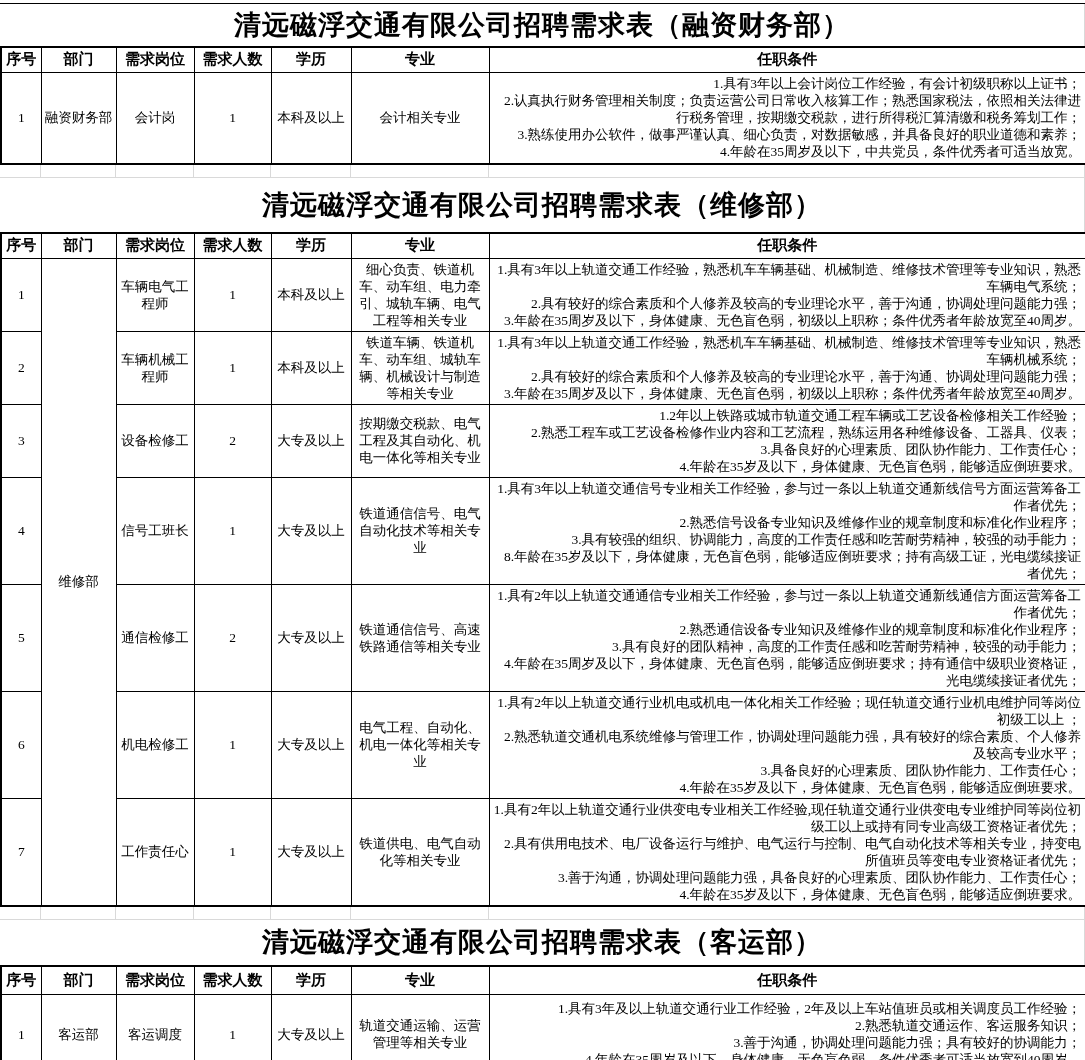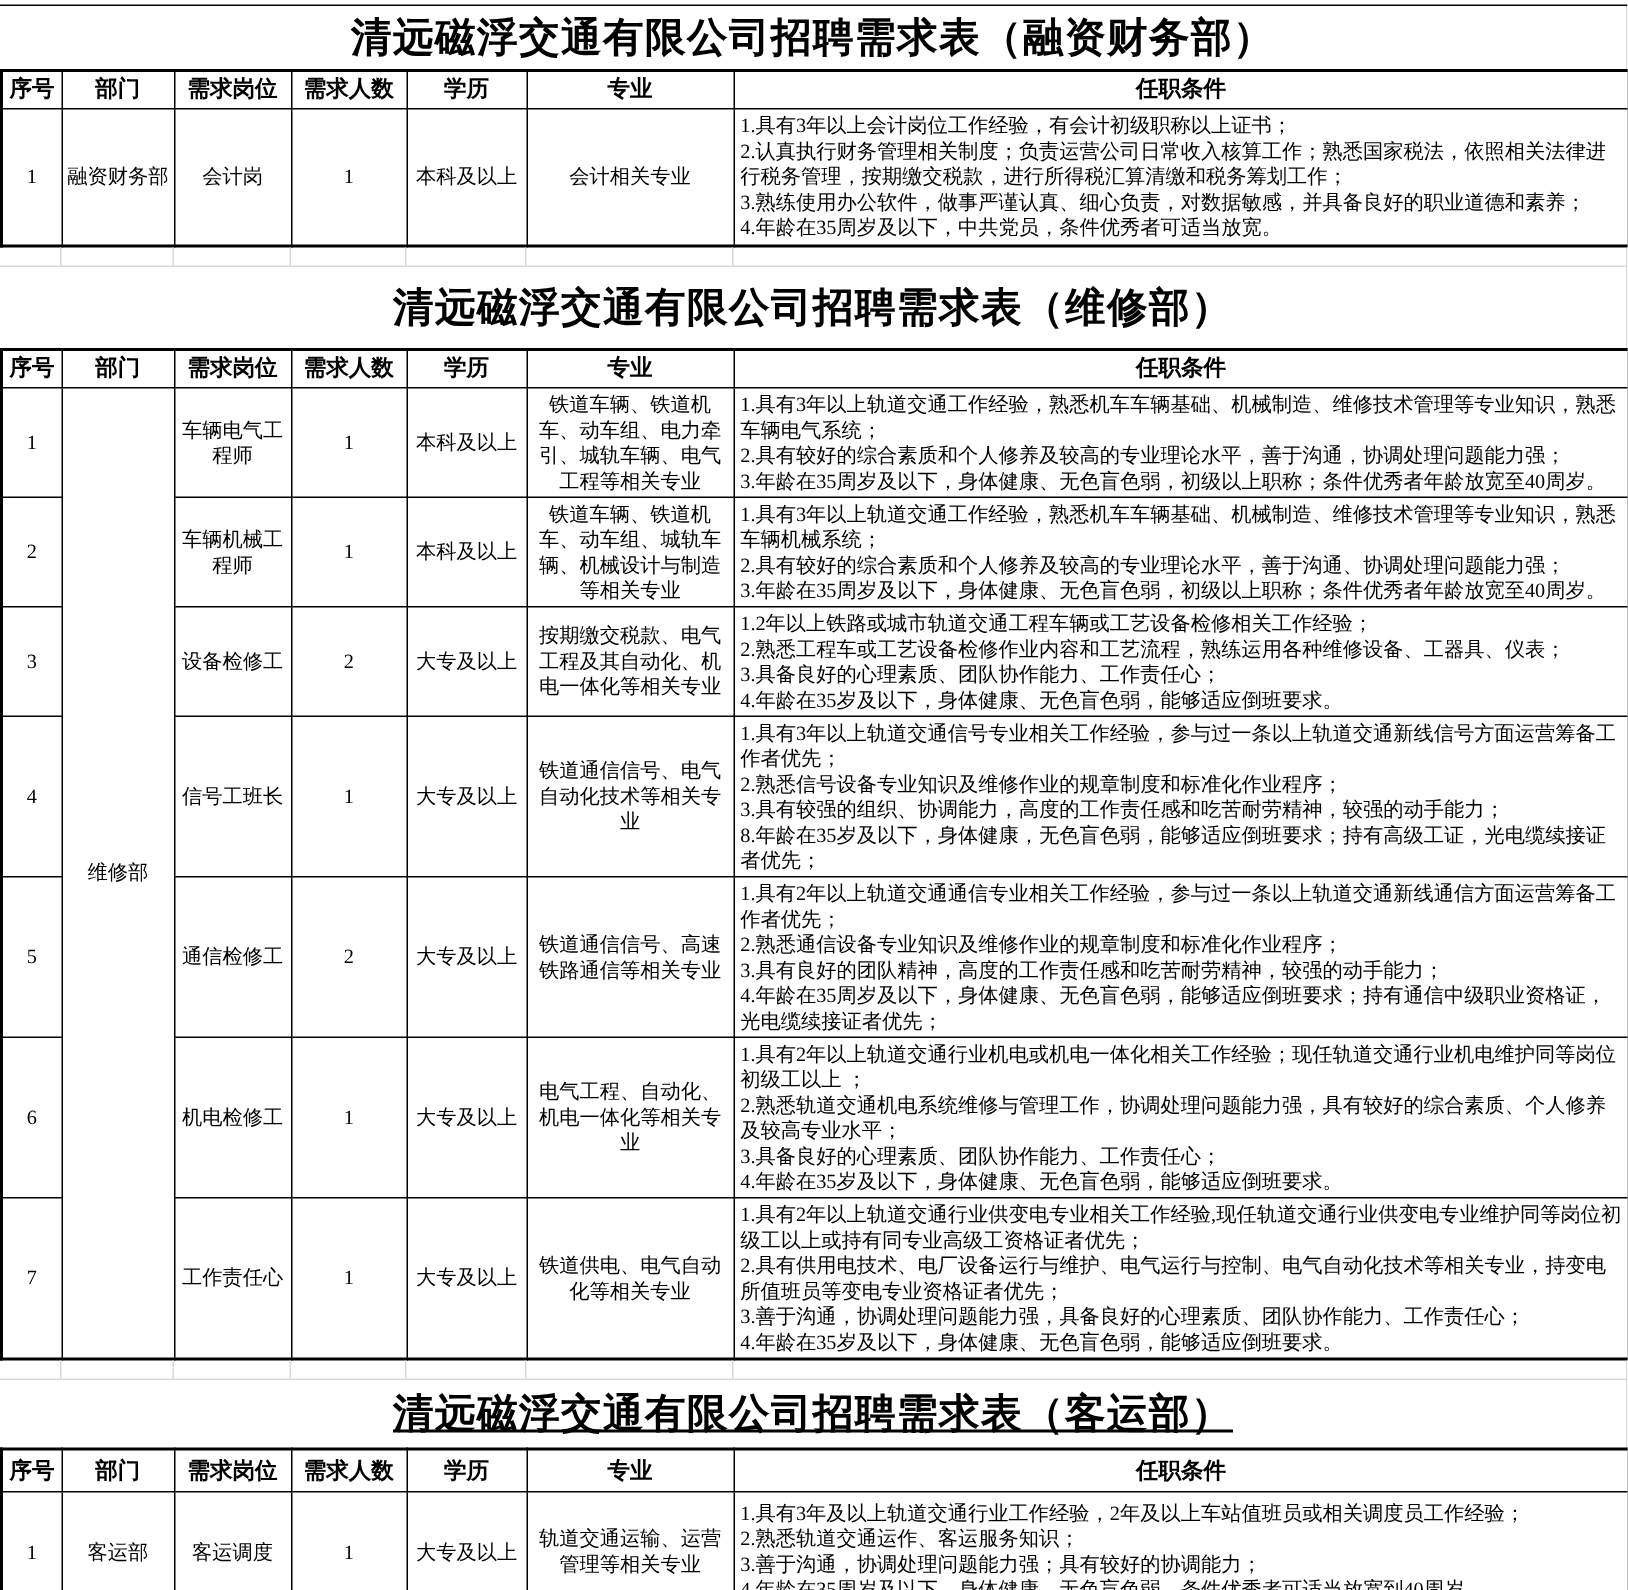--- a/index.html
+++ b/index.html
@@ -9,21 +9,21 @@
     color:#000;
   }
   .topline { border-top:1px solid #000; margin-top:3px; }
   .title-band {
     display:flex; align-items:center; justify-content:center;
     border-right:1px solid #d9d9d9;
     box-sizing:border-box;
   }
   .title-band.t1 { height:42px; }
   .title-band.t2 { height:54px;font-family:Liberation Serif, serif; }
-  .title-band.t3 { height:45px;text-decoration:underline; }
+  .title-band.t3 { height:45px; }
   .table-title {
     font-size:27px; font-weight:bold; letter-spacing:1px;
     white-space:nowrap;
   }
   .gap-band {
     position:relative; height:13px;
     border-bottom:1px solid #d9d9d9;
     border-right:1px solid #d9d9d9;
     box-sizing:border-box;
   }
@@ -37,21 +37,21 @@
   th,td { border:1px solid #000; overflow:hidden; }
   th {
     font-size:15px; font-weight:bold; text-align:center;
     padding:2px 1px; vertical-align:middle;
   }
   td {
     font-size:13.5px; text-align:center; vertical-align:middle;
     padding:2px; line-height:17px; word-break:break-all;
   }
   td.req {
-    text-align:left; padding:2px 4px;
+    text-align:right; padding:2px 4px;
     white-space:pre-line;
   }
   tr.head { height:25px; }
   .tbl3 tr.head { height:29px; }
 </style>
 </head>
 <body>
 
 <div class="sheet">
 
@@ -128,21 +128,21 @@
       <th>学历</th>
       <th>专业</th>
       <th>任职条件</th>
     </tr>
     <tr style="height:70px">
       <td>1</td>
       <td rowspan="7">维修部</td>
       <td>车辆电气工程师</td>
       <td>1</td>
       <td>本科及以上</td>
-      <td>铁道车辆、铁道机车、动车组、电力牵引、城轨车辆、电气工程等相关专业</td>
+      <td>细心负责、铁道机车、动车组、电力牵引、城轨车辆、电气工程等相关专业</td>
       <td class="req">1.具有3年以上轨道交通工作经验，熟悉机车车辆基础、机械制造、维修技术管理等专业知识，熟悉车辆电气系统；
 2.具有较好的综合素质和个人修养及较高的专业理论水平，善于沟通，协调处理问题能力强；
 3.年龄在35周岁及以下，身体健康、无色盲色弱，初级以上职称；条件优秀者年龄放宽至40周岁。</td>
     </tr>
     <tr style="height:73px">
       <td>2</td>
       <td>车辆机械工程师</td>
       <td>1</td>
       <td>本科及以上</td>
       <td>铁道车辆、铁道机车、动车组、城轨车辆、机械设计与制造等相关专业</td>

